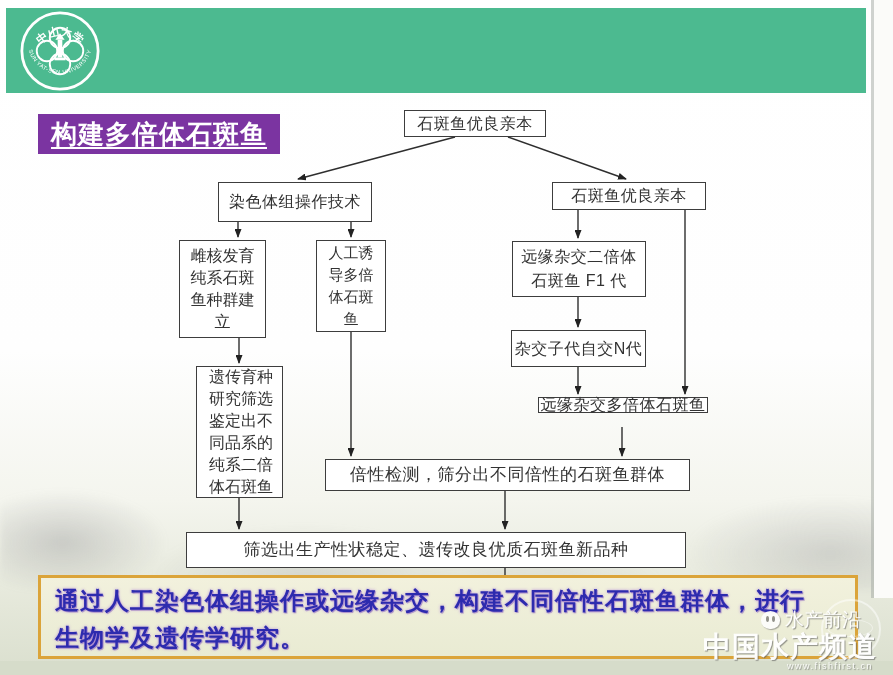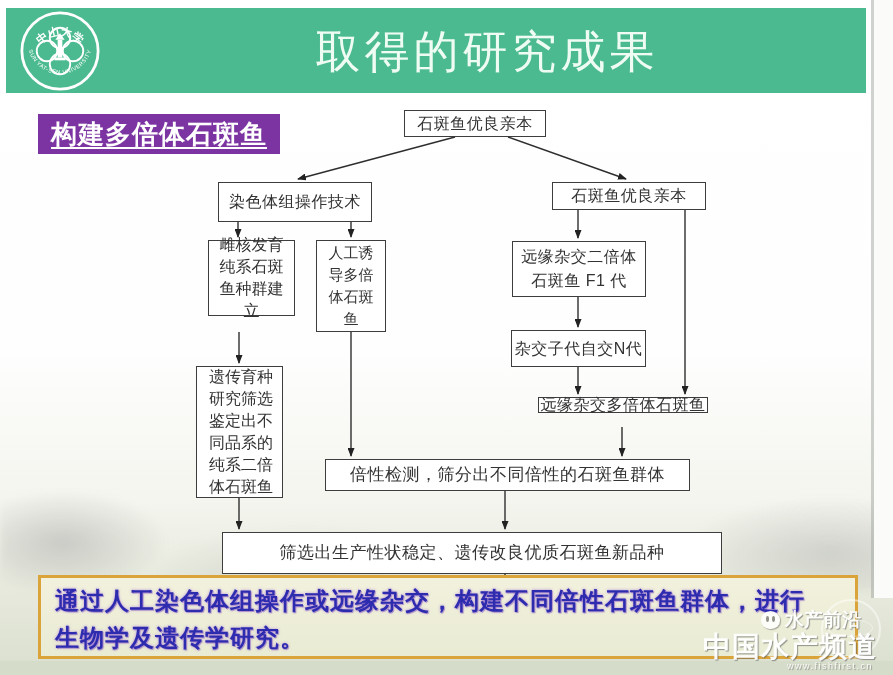--- a/index.html
+++ b/index.html
@@ -49,21 +49,21 @@
   .summary{
     position:absolute;left:38px;top:575px;width:820px;height:84px;z-index:6;box-sizing:border-box;
     background:linear-gradient(180deg,#f2f1dd,#e9ebd3);
     border:3px solid #dba43a;padding:4px 14px;
     font-size:24px;font-weight:bold;color:#2d2bae;letter-spacing:1px;line-height:37px;
     text-shadow:0 0 3px rgba(168,120,220,.85),1px 1px 0 rgba(110,70,170,.45);}
 
   
   .watermark{position:absolute;right:16px;bottom:4px;z-index:7;text-align:right;color:#fff;
     text-shadow:1px 1px 1px rgba(90,90,90,.65);}
-  .wm-row1{display:flex;align-items:center;justify-content:flex-end;gap:5px;font-size:19px;font-weight:bold;
+  .wm-row1{display:flex;align-items:center;justify-content:flex-end;gap:5px;font-size:19px;font-weight:normal;
     margin-right:16px;opacity:.95;}
   .wm-mascot{width:19px;height:18px;border-radius:50% 50% 46% 46%;background:#fdfdfb;position:relative;
     box-shadow:1px 1px 1px rgba(90,90,90,.5);}
   .wm-mascot i{position:absolute;top:5px;width:3px;height:6px;border-radius:50%;background:#8d8d85;}
   .wm-mascot i.l{left:5px}.wm-mascot i.r{right:5px}
   .wm-row2{font-size:28px;font-weight:bold;letter-spacing:1px;line-height:28px;opacity:.96;}
   .wm-row3{font-size:9px;letter-spacing:1.5px;opacity:.85;margin-right:4px;}
   .wm-globe{position:absolute;right:-4px;top:-8px;width:56px;height:56px;border:2px solid rgba(255,255,255,.5);
     border-radius:50%;z-index:-1;}
   .wm-globe::before{content:"";position:absolute;left:4px;top:18px;width:44px;height:16px;
@@ -95,21 +95,20 @@
         <path id="arcT" d="M 16,47 A 28,28 0 0 1 70,47"></path>
         <path id="arcB" d="M 9,41 A 35,35 0 0 0 77,41"></path>
       </defs>
       <text font-size="12" font-weight="bold" fill="#fff" font-family="Liberation Sans,sans-serif">
         <textPath href="#arcT" startOffset="50%" text-anchor="middle">中山大学</textPath>
       </text>
       <text font-size="6" fill="#fff" letter-spacing="0.6" font-family="Liberation Sans,sans-serif">
         <textPath href="#arcB" startOffset="50%" text-anchor="middle">SUN YAT-SEN UNIVERSITY</textPath>
       </text>
     </svg>
-    <div class="page-title">取得的研究成果</div>
   </div>
 
   <div class="section-label">
     <span>构建多倍体石斑鱼</span>
   </div>
 
   <svg class="flow-svg" width="893" height="675">
     <defs>
       <marker id="ah" markerWidth="9" markerHeight="7" refX="8" refY="3.5" orient="auto" markerUnits="userSpaceOnUse">
         <path d="M0,0 L9,3.5 L0,7 Z" fill="#222"></path>
@@ -129,28 +128,28 @@
       <line x1="622" y1="427" x2="622" y2="456" marker-end="url(#ah)"></line>
       <line x1="239" y1="498" x2="239" y2="529" marker-end="url(#ah)"></line>
       <line x1="505" y1="491" x2="505" y2="529" marker-end="url(#ah)"></line>
       <line x1="505" y1="564" x2="505" y2="577"></line>
     </g>
   </svg>
 
   <div class="fnode" style="left:404px;top:110px;width:142px;height:27px;">石斑鱼优良亲本</div>
   <div class="fnode" style="left:218px;top:182px;width:154px;height:40px;">染色体组操作技术</div>
   <div class="fnode" style="left:552px;top:182px;width:154px;height:28px;">石斑鱼优良亲本</div>
-  <div class="fnode narrow" style="left:208px;top:240px;width:87px;height:76px;font-family:Liberation Serif, serif;">雌核发育纯系石斑鱼种群建立</div>
+  <div class="fnode narrow" style="left:179px;top:240px;width:87px;height:98px;font-family:Liberation Serif, serif;">雌核发育纯系石斑鱼种群建立</div>
   <div class="fnode narrow3" style="left:316px;top:240px;width:70px;height:92px;">人工诱导多倍体石斑鱼</div>
   <div class="fnode" style="left:512px;top:241px;width:134px;height:56px;padding:0 4px;line-height:24px;">远缘杂交二倍体石斑鱼 F1 代</div>
   <div class="fnode" style="left:511px;top:330px;width:135px;height:37px;">杂交子代自交N代</div>
   <div class="fnode" style="left:538px;top:397px;width:170px;height:16px;">远缘杂交多倍体石斑鱼</div>
   <div class="fnode narrow" style="left:196px;top:366px;width:87px;height:132px;text-align:right;">遗传育种研究筛选鉴定出不同品系的纯系二倍体石斑鱼</div>
   <div class="fnode" style="left:325px;top:459px;width:365px;height:32px;font-size:17px;">倍性检测，筛分出不同倍性的石斑鱼群体</div>
-  <div class="fnode" style="left:186px;top:532px;width:500px;height:42px;font-size:17px;margin-left:36px;">筛选出生产性状稳定、遗传改良优质石斑鱼新品种</div>
+  <div class="fnode" style="left:186px;top:532px;width:500px;height:36px;font-size:17px;">筛选出生产性状稳定、遗传改良优质石斑鱼新品种</div>
 
   <div class="summary">
     <div>通过人工染色体组操作或远缘杂交，构建不同倍性石斑鱼群体，进行</div>
     <div>生物学及遗传学研究。</div>
   </div>
 
   <div class="watermark">
     <div class="wm-globe"></div>
     <div class="wm-row1">
       <span class="wm-mascot">

